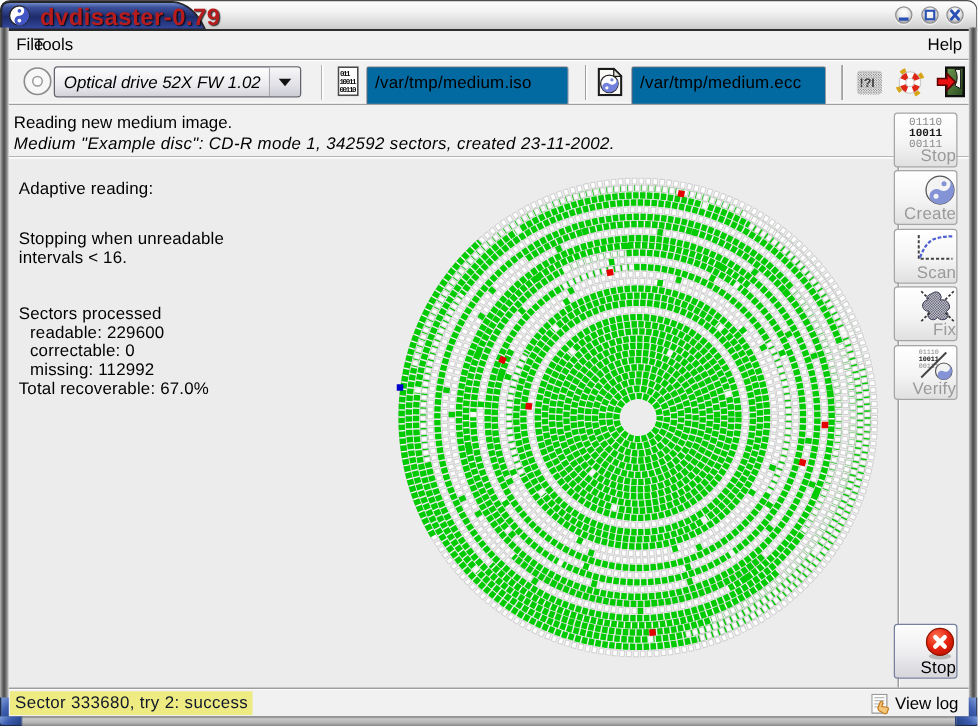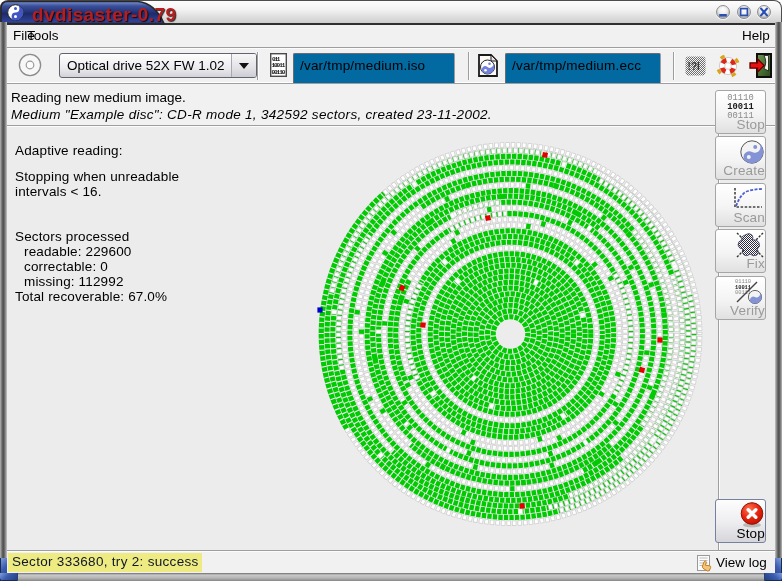--- a/index.html
+++ b/index.html
@@ -20,21 +20,21 @@
 #title{left:32px;top:4px;color:#b91c1c;font-weight:bold;font-size:19px;letter-spacing:.4px;text-shadow:1px 1px 1px rgba(0,0,0,.8)}
 .wbtn{top:5px;width:14px;height:14px;border-radius:50%;background:radial-gradient(circle at 50% 30%,#ffffff 0,#ececec 45%,#c2c2c2 100%);border:1px solid #8f8f8f;box-shadow:0 1px 1px rgba(255,255,255,.8), inset 0 -1px 2px rgba(120,120,120,.5)}
 
 #menubar{left:7px;top:25px;width:768px;height:22px;background:#f1f1f1}
 .mitem{top:3px;font-size:13.5px}
 
 .hgroove{height:2px;background:linear-gradient(180deg,#9e9e9e 0,#9e9e9e 1px,#fcfcfc 1px)}
 .vgroove{width:2px;background:linear-gradient(90deg,#9e9e9e 0,#9e9e9e 1px,#fcfcfc 1px)}
 
 #toolbar{left:7px;top:49px;width:768px;height:33px;background:#f1f1f1}
-#combo{left:52px;top:4px;width:198px;height:25px;border:1px solid #63636e;border-radius:3px;background:linear-gradient(180deg,#fefefe 0,#ececf0 60%,#d2d2d8 100%);}
+#combo{left:36px;top:4px;width:198px;height:25px;border:1px solid #63636e;border-radius:3px;background:linear-gradient(180deg,#fefefe 0,#ececf0 60%,#d2d2d8 100%);font-style:italic;}
 #combotext{left:7px;top:4px;font-size:13.5px}
 #comboarrow{right:0;top:0;width:25px;height:23px;border-left:1px solid #a8a8b0;background:linear-gradient(180deg,#f7f7f9 0,#e2e2e7 60%,#ccccd4 100%);border-radius:0 2px 2px 0}
 #comboarrow:after{content:"";position:absolute;left:7px;top:9px;border:5px solid transparent;border-top:6px solid #111;border-bottom:none}
 .entry{top:4px;height:32px;border:1px solid #6b6b74;border-bottom-color:#9b9ba3;border-right-color:#9b9ba3;border-radius:2px;background:#0369a1;font-size:13.5px;letter-spacing:.2px}
 .entry span{position:absolute;left:6px;top:4px;white-space:nowrap}
 
 #infoarea{left:7px;top:84px;width:768px;height:41px;background:#f1f1f1}
 
 #content{left:7px;top:127px;width:768px;height:423px;background:#ececec}
 #lefttext{left:8px;top:16px;width:260px;font-size:13.5px;letter-spacing:.15px;line-height:15.2px}
@@ -152,21 +152,21 @@
 
 <div class="abs" id="infoarea">
 <div class="abs" style="left:4px;top:6px;letter-spacing:0">Reading new medium image.</div>
 <div class="abs" style="left:4px;top:23px;font-style:italic;letter-spacing:.3px">Medium "Example disc": CD-R mode 1, 342592 sectors, created 23-11-2002.</div>
 </div>
 <div class="abs hgroove" style="left:7px;top:125px;width:768px"></div>
 
 <div class="abs" id="content">
 <div class="abs" id="lefttext">
 <div>Adaptive reading:</div>
-<div style="margin-top:11px">Stopping when unreadable<br>intervals &lt; 16.</div>
+<div style="margin-top:25px">Stopping when unreadable<br>intervals &lt; 16.</div>
 <div style="margin-top:29px">Sectors processed<br>
 <span style="padding-left:9px">readable: 229600</span><br>
 <span style="padding-left:9px">correctable: 0</span><br>
 <span style="padding-left:9px">missing: 112992</span><br>
 Total recoverable: 67.0%</div>
 </div>
 <div class="abs vgroove" style="left:711px;top:0;height:423px"></div>
 </div>
 <div class="abs" style="left:0;top:0;width:782px;height:581px;pointer-events:none">
 <svg width="782" height="581" viewBox="0 0 782 581" style="position:absolute;left:0;top:0">

